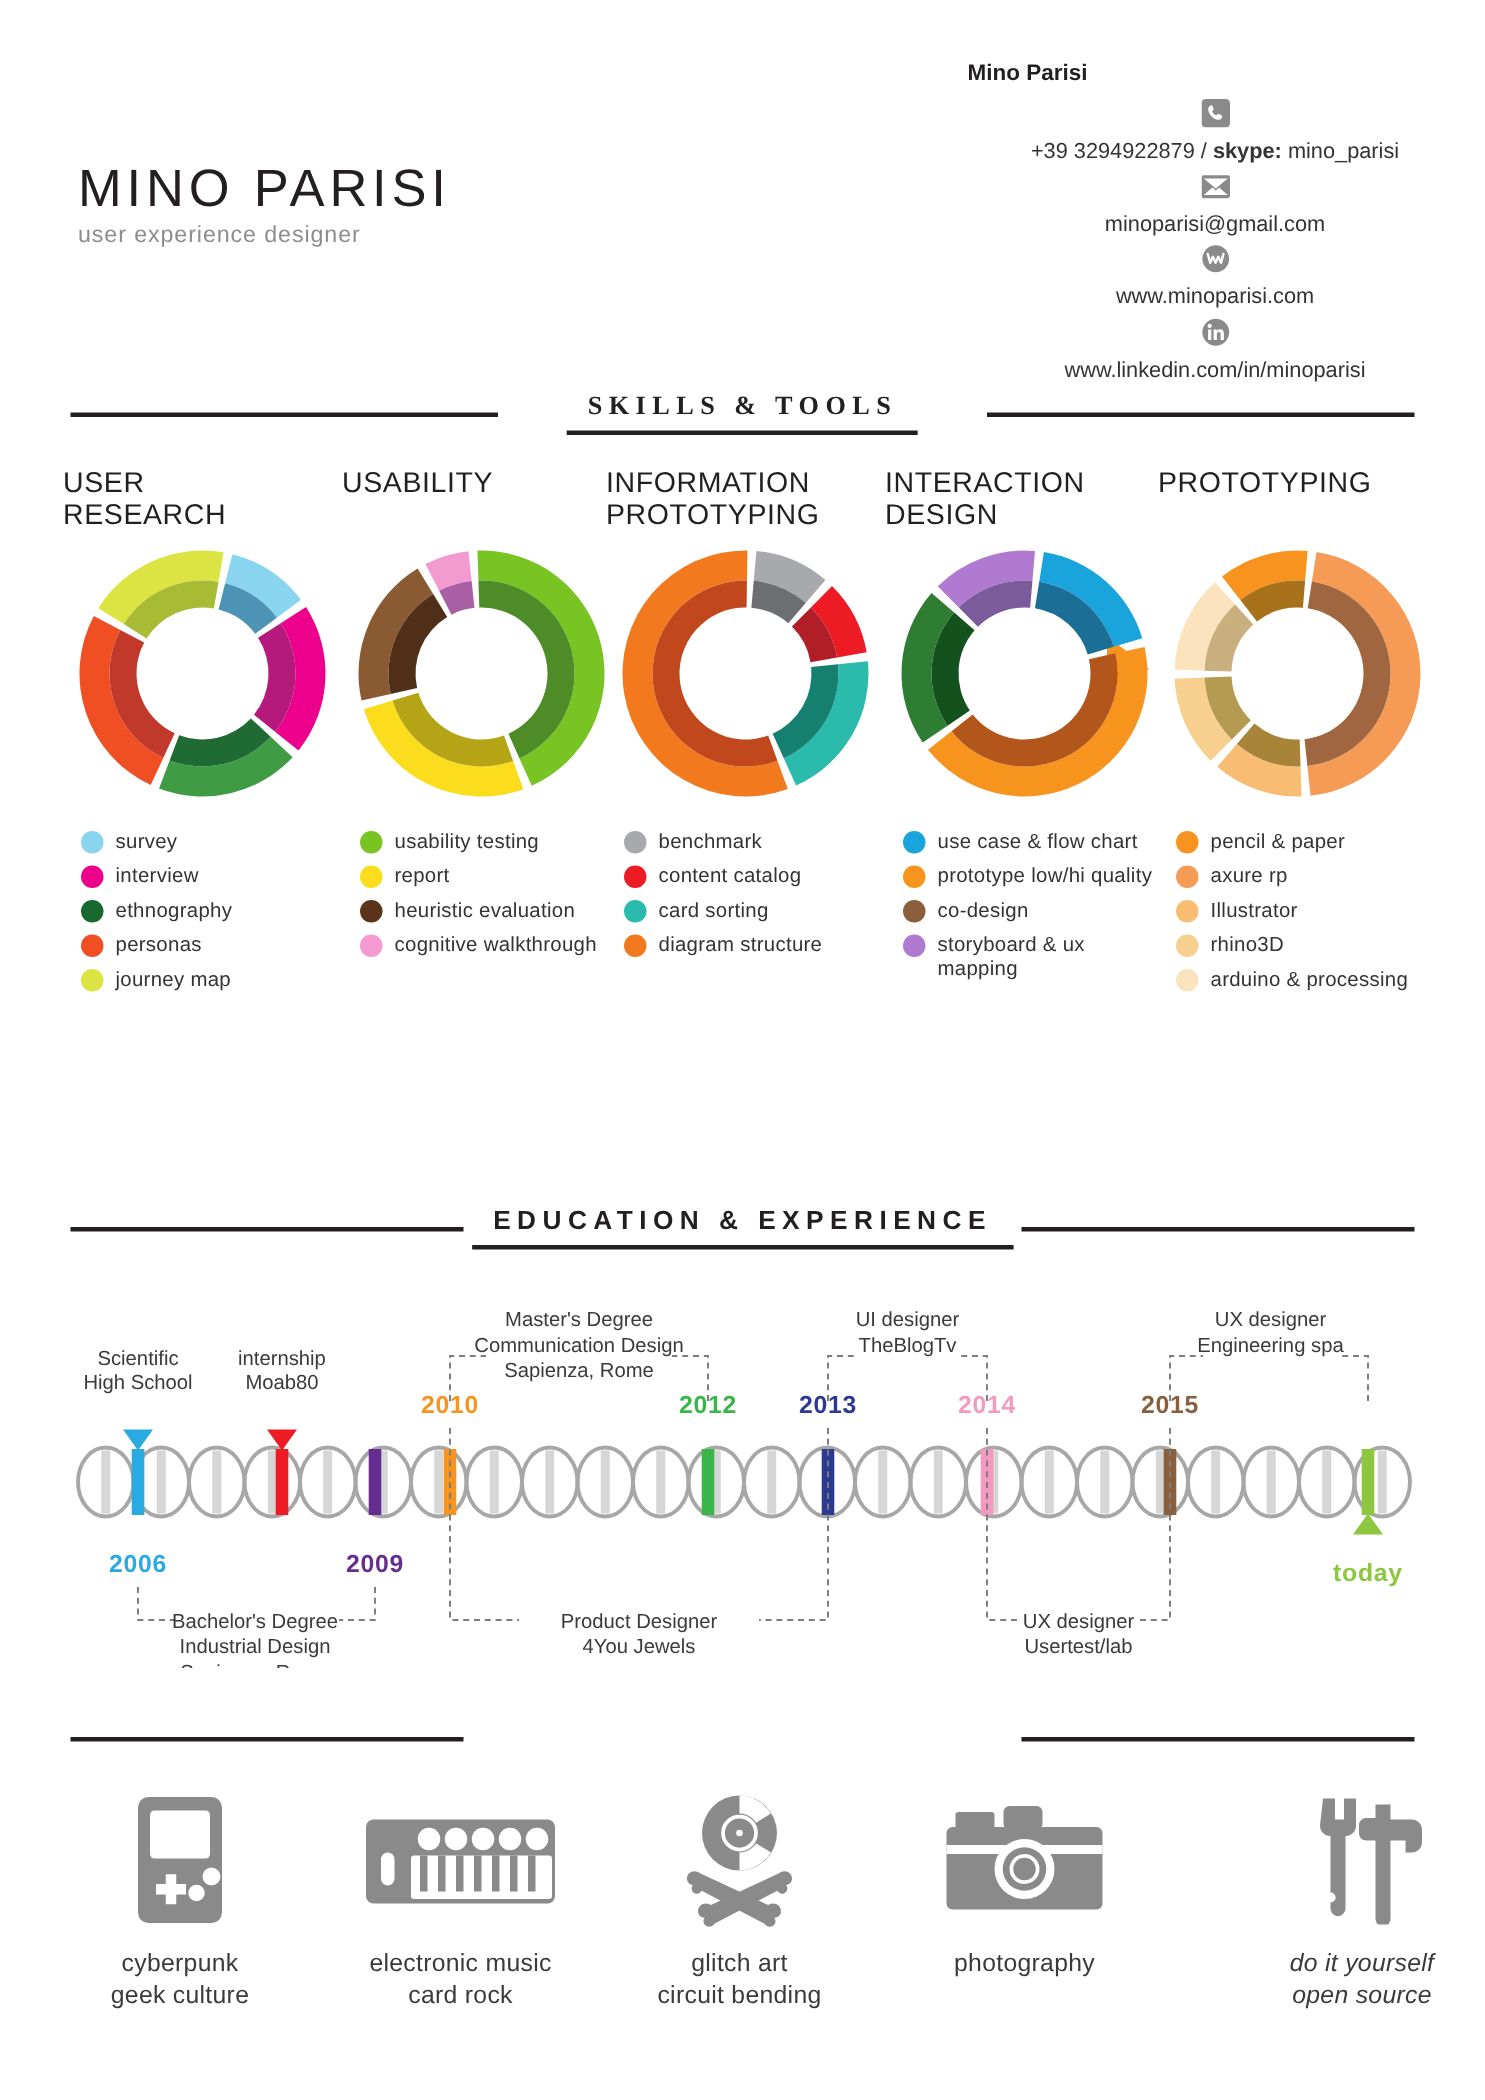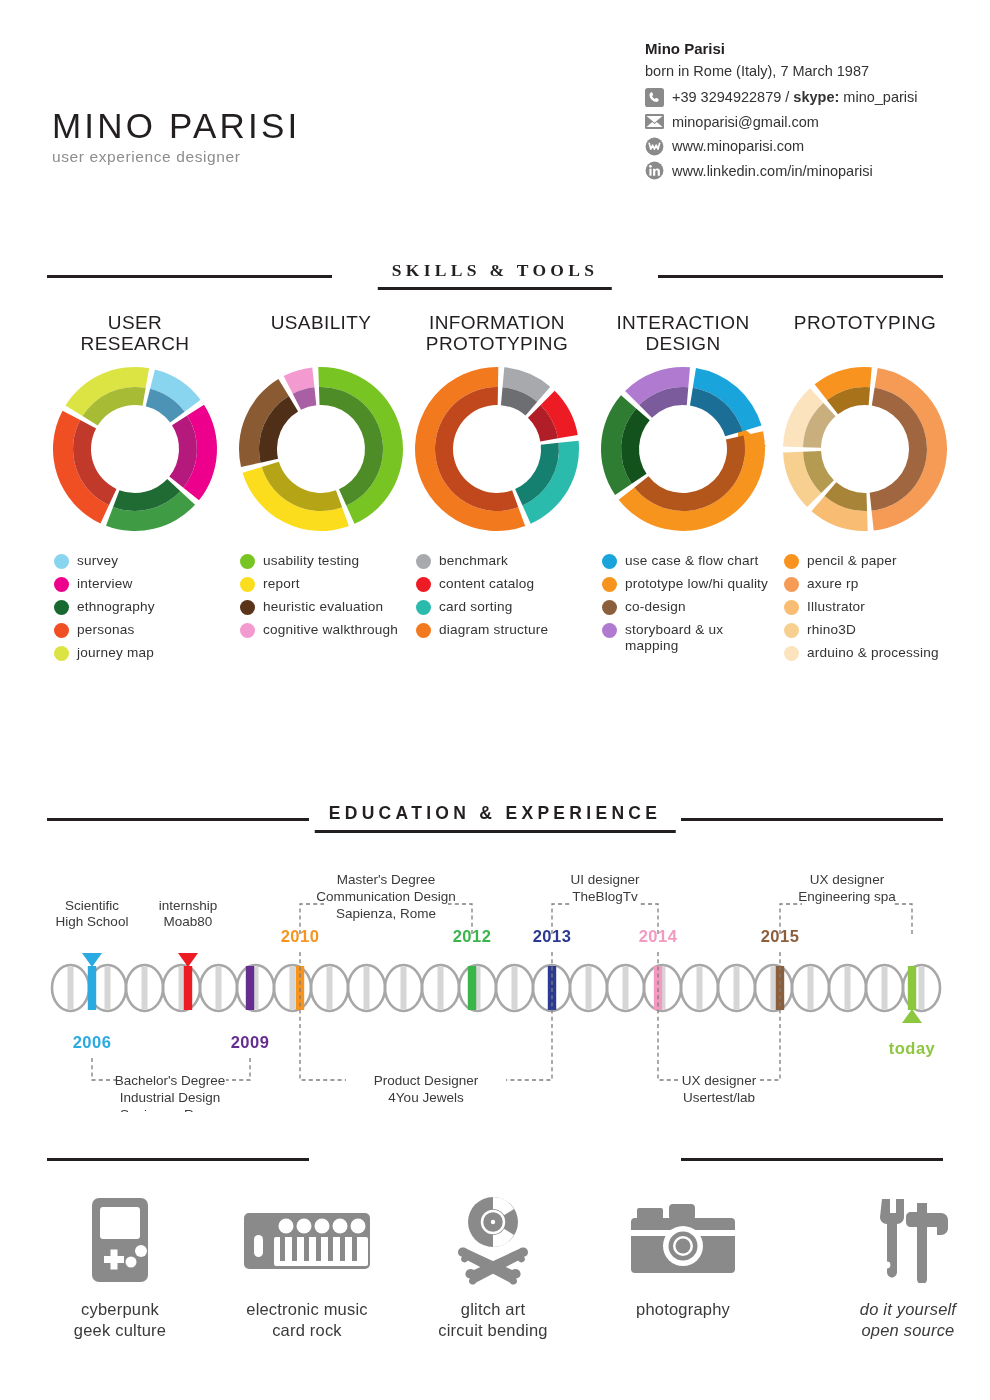--- a/index.html
+++ b/index.html
@@ -19,21 +19,21 @@
     font-size: 35px; letter-spacing: 3.2px; font-weight: 300;
     color: #231f20; line-height: 1;
   }
   .brand-role {
     font-size: 15.5px; letter-spacing: 0.6px; color: #8d8d8d;
     margin-top: 5px; font-weight: 300;
   }
   .contact { position: absolute; left: 645px; top: 38px; width: 330px; }
   .contact-name { font-size: 15px; font-weight: bold; color: #231f20; line-height: 1.5; }
   .contact-born { font-size: 14.5px; color: #333; line-height: 1.5; margin-bottom: 5px; }
-  .contact-row { display: flex; align-items: center; gap: 8px; margin-top: 5.5px; }
+  .contact-row { display: flex; align-items: center; gap: 8px; margin-top: 5.5px; flex-direction: column; }
   .cicon { width: 19px; height: 19px; flex: 0 0 19px; display: block; }
   .contact-text { font-size: 14.5px; color: #333; white-space: nowrap; }
   .contact-text b { font-weight: bold; }
 
   
   .section-head { position: absolute; left: 47px; width: 896px; height: 34px; }
   .section-head .rule {
     position: absolute; top: 15px; height: 3px; background: #231f20;
   }
   .section-head .rule.left  { left: 0; }
@@ -47,21 +47,21 @@
     color: #231f20; white-space: nowrap; padding: 0 14px;
   }
   .section-head .title-underline {
     height: 3px; background: #231f20; margin-top: 6px;
   }
 
   
   .skills { position: absolute; left: 0; top: 312px; width: 990px; height: 460px; }
   .skill-col { position: absolute; top: 0; width: 186px; }
   .skill-title {
-    text-align: center; font-size: 19px; letter-spacing: 0.4px;
+    text-align: left; font-size: 19px; letter-spacing: 0.4px;
     line-height: 1.12; color: #231f20; font-weight: 400; height: 52px;
   }
   .donut-box { position: relative; width: 186px; height: 175px; }
   .donut-box svg { display: block; margin: 0 auto; overflow: visible; }
 
   .legend { margin-top: 14px; padding-left: 12px; }
   .legend-item { display: flex; align-items: flex-start; margin-bottom: 7px; }
   .legend-dot {
     width: 15px; height: 15px; border-radius: 50%;
     flex: 0 0 15px; margin-top: 1px;
@@ -91,21 +91,20 @@
 
   <div class="header">
 
     <div class="brand">
       <div class="brand-name">MINO PARISI</div>
       <div class="brand-role">user experience designer</div>
     </div>
 
     <div class="contact">
       <div class="contact-name">Mino Parisi</div>
-      <div class="contact-born">born in Rome (Italy), 7 March 1987</div>
 
       <div class="contact-row">
         <svg class="cicon" viewBox="0 0 20 20">
           <rect x="0" y="0" width="20" height="20" rx="3" fill="#8a8a8a"></rect>
           <path d="M6.6 4.4c.9 0 1.2.5 1.4 1.1l.5 1.5c.1.4 0 .7-.3.9l-.8.6c.6 1.5 1.6 2.5 3 3.1l.6-.8c.2-.3.5-.4.9-.3l1.5.5c.6.2 1 .5 1 1.3 0 1.5-1.2 2.5-2.6 2.3-3.6-.5-6.6-3.5-7.1-7.1-.2-1.4.8-2.6 1.9-3.1z" fill="#ffffff"></path>
         </svg>
         <span class="contact-text"><span>+39 3294922879 / </span><b>skype:</b><span> mino_parisi</span></span>
       </div>
 
       <div class="contact-row">

